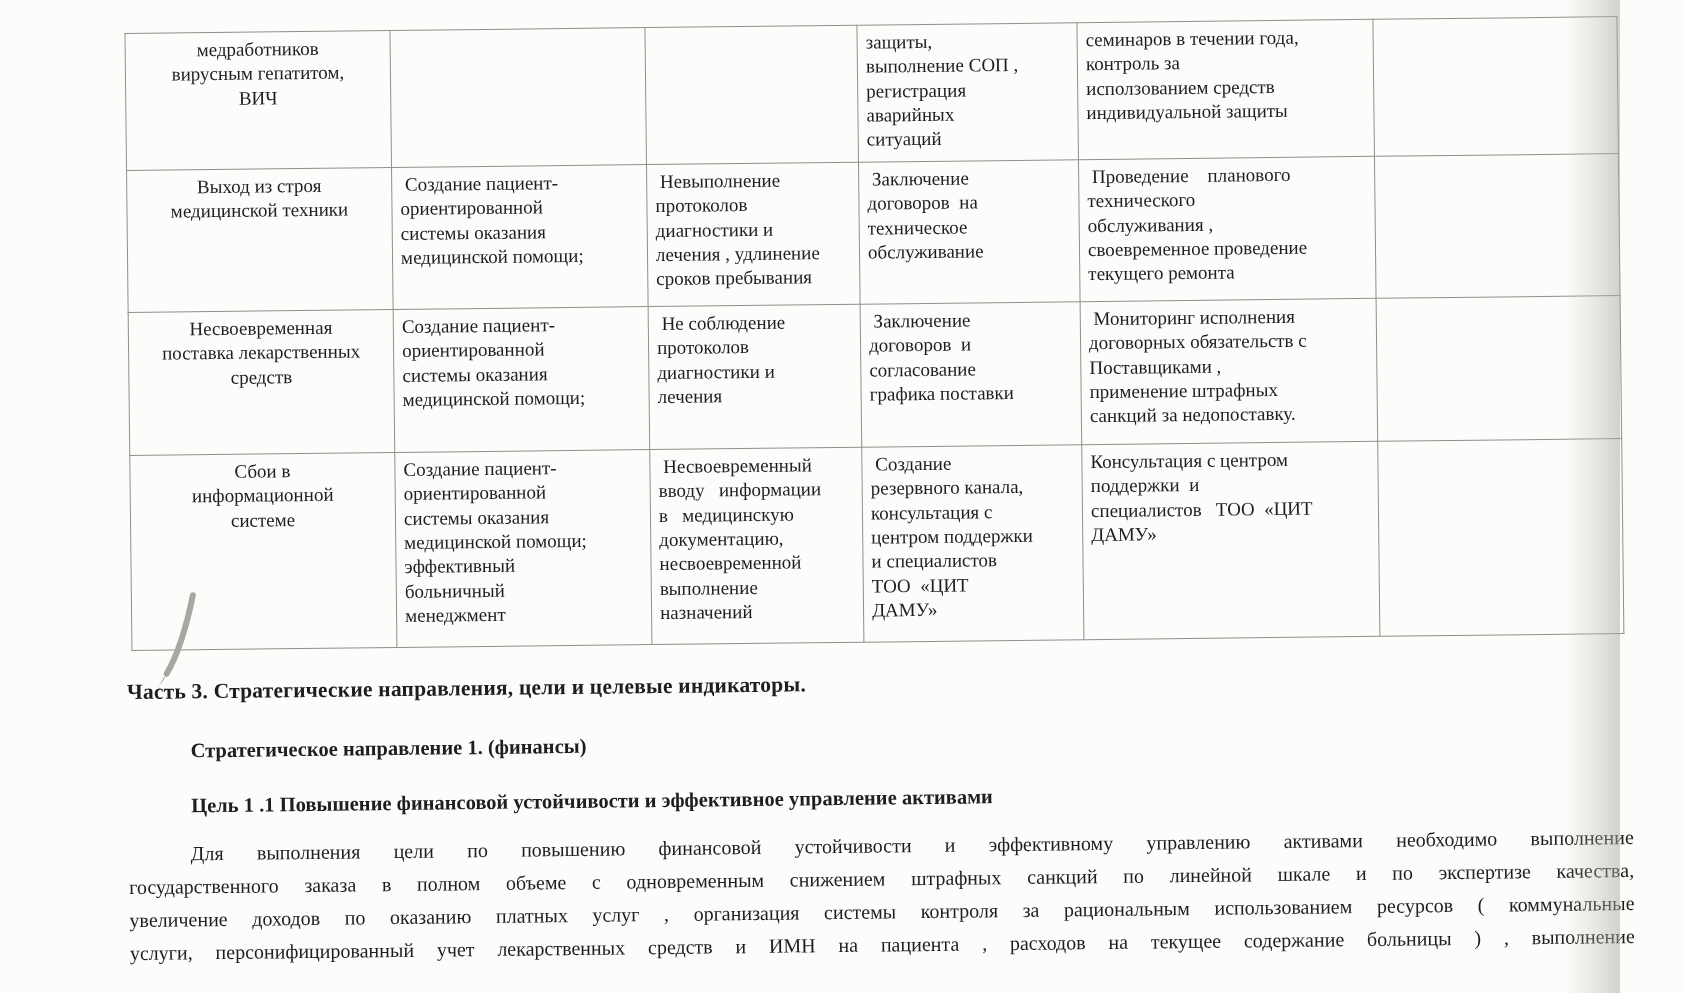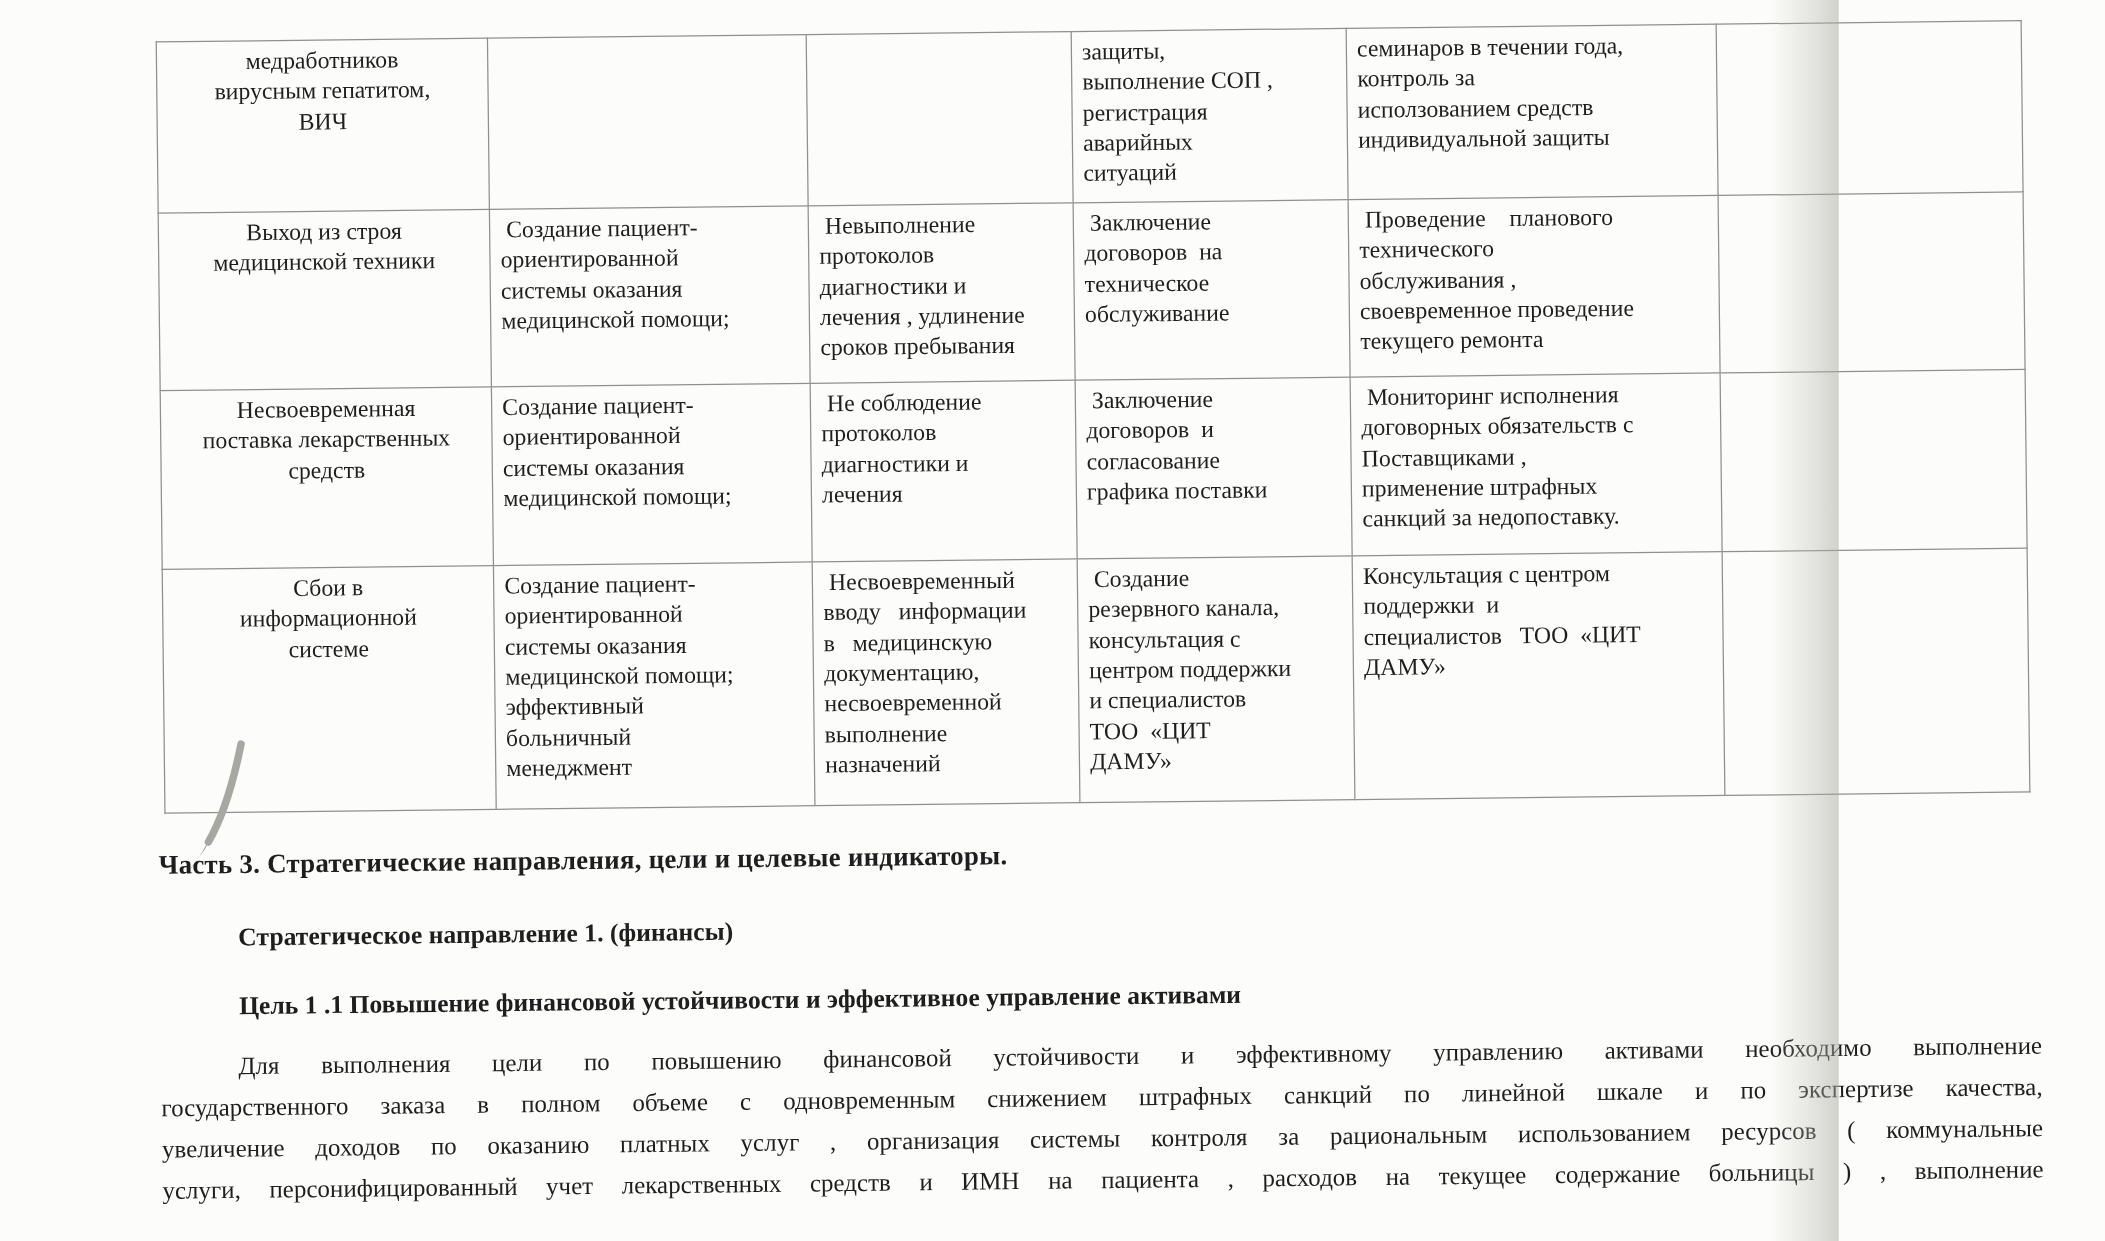--- a/index.html
+++ b/index.html
@@ -7,21 +7,21 @@
     padding: 0;
     width: 1684px;
     height: 993px;
     overflow: hidden;
     background: #fcfcfa;
     font-family: "Liberation Serif", "DejaVu Serif", serif;
     color: #1e1e1e;
   }
   .page {
     position: relative;
-    width: 1471px;
+    width: 1620px;
     height: 993px;
     background: #fcfcfa;
   }
   
   .sheet {
     position: absolute;
     left: 0; top: 0;
     width: 1684px;
     height: 993px;
     transform: rotate(-0.65deg);

